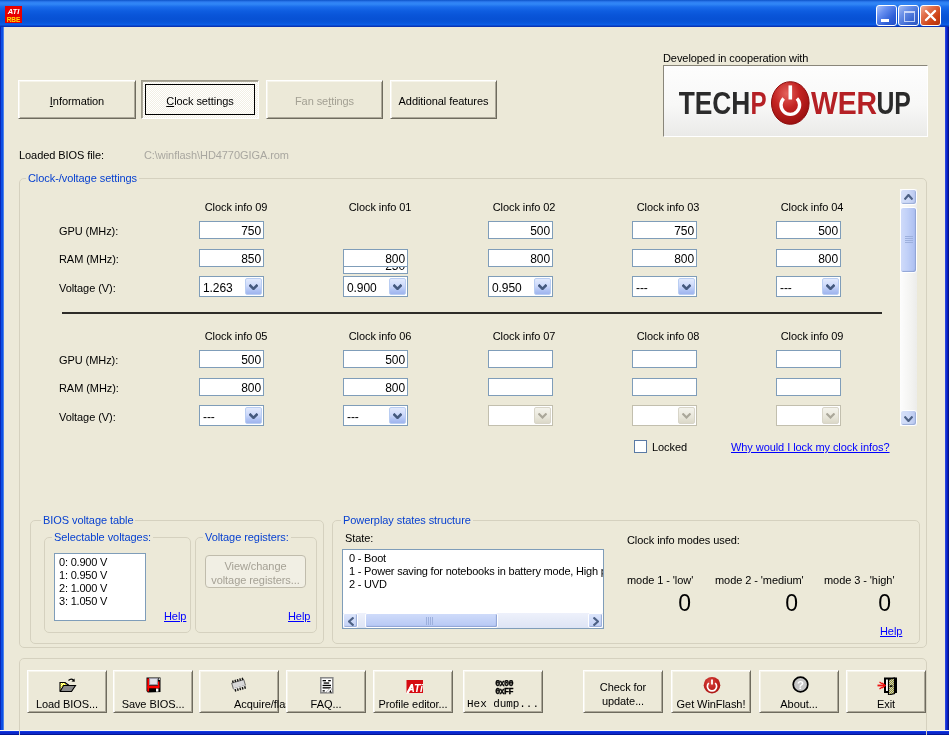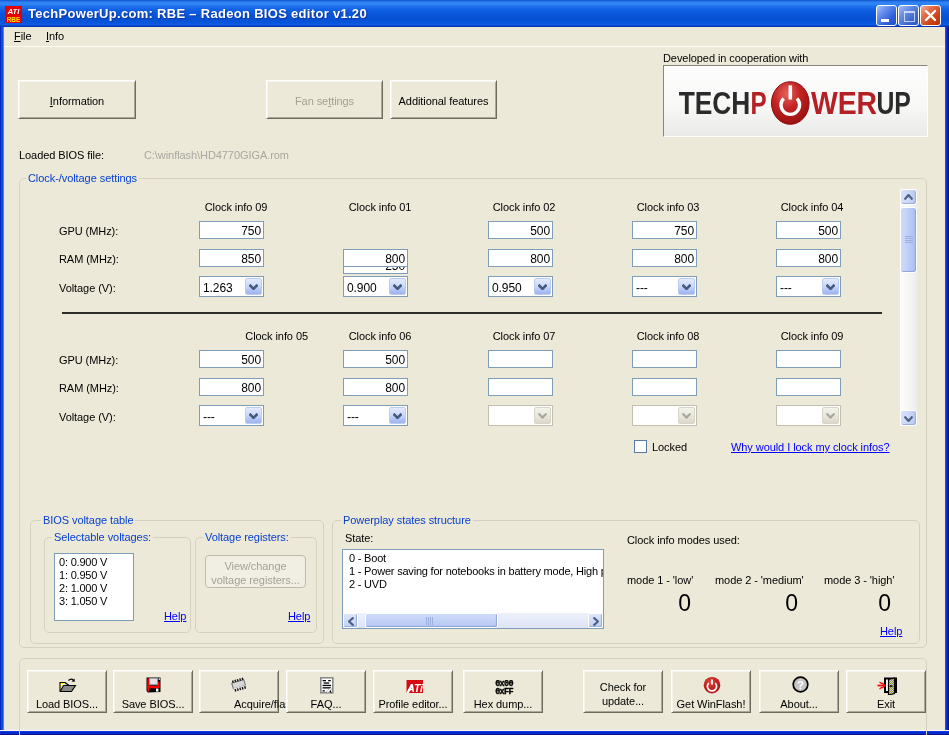--- a/index.html
+++ b/index.html
@@ -57,38 +57,37 @@
 </style>
 </head>
 <body>
 <div id="win">
   <div class="abs" id="titlebar"></div>
   <div class="abs" id="appicon"><svg width="17" height="17" viewBox="0 0 17 17">
     <rect width="17" height="17" fill="#e80000"></rect>
     <text x="8.5" y="8" font-family="Liberation Sans" font-size="7.5" font-weight="bold" font-style="italic" fill="#fff" text-anchor="middle">ATI</text>
     <text x="8.5" y="15.5" font-family="Liberation Sans" font-size="6.5" font-weight="bold" fill="#ffe000" text-anchor="middle">RBE</text>
   </svg></div>
-  <div class="abs" id="title">TechPowerUp.com: RBE – Radeon BIOS editor v1.20</div>
   <div class="abs wbtn" id="bmin"></div>
   <div class="abs wbtn" id="bmax"></div>
   <div class="abs wbtn" id="bclose">
       <svg width="19" height="19" viewBox="0 0 19 19" style="position:absolute;left:0;top:0;">
         <path d="M5 5 L14 14 M14 5 L5 14" stroke="#fff" stroke-width="2.4" stroke-linecap="round"></path>
       </svg>
     </div>
   <div class="abs sideL"></div>
     <div class="abs sideR"></div>
     <div class="abs sideB"></div>
-  <div class="abs" id="menubar">
-    <div class="abs mitem" style="left:10px;"><u>F</u>ile</div>
-    <div class="abs mitem" style="left:42px;"><u>I</u>nfo</div>
-  </div>
 
   <div class="abs btn" style="left:18px;top:80px;width:118px;height:39px;">
       <div class="lbl" style="top:14px;"><u>I</u>nformation</div>
+    </div>
+  <div class="abs btnp" style="left:141px;top:80px;width:118px;height:39px;">
+      <div class="inner"></div>
+      <div class="lbl" style="top:14px;position:absolute;left:0;right:0;text-align:center;"><u>C</u>lock settings</div>
     </div>
   <div class="abs btn" style="left:266px;top:80px;width:117px;height:39px;color:#a3a093;">
       <div class="lbl" style="top:14px;">Fan se<u>t</u>tings</div>
     </div>
   <div class="abs btn" style="left:390px;top:80px;width:107px;height:39px;">
       <div class="lbl" style="top:14px;">Additional features</div>
     </div>
 
   <div class="abs" style="left:19px;top:149px;">Loaded BIOS file:</div>
   <div class="abs" style="left:144px;top:149px;color:#a9a7a0;">C:\winflash\HD4770GIGA.rom</div>
@@ -119,21 +118,21 @@
 
   <div class="abs grp" style="left:19px;top:178px;width:908px;height:470px;">
     <div class="gt" style="left:6px;">Clock-/voltage settings</div>
   </div>
 
 <div class="abs hdr" style="left:164px;top:201px;width:144px;">Clock info 09</div>
 <div class="abs hdr" style="left:308px;top:201px;width:144px;">Clock info 01</div>
 <div class="abs hdr" style="left:452px;top:201px;width:144px;">Clock info 02</div>
 <div class="abs hdr" style="left:596px;top:201px;width:144px;">Clock info 03</div>
 <div class="abs hdr" style="left:740px;top:201px;width:144px;">Clock info 04</div>
-<div class="abs hdr" style="left:164px;top:330px;width:144px;text-align:right;">Clock info 05</div>
+<div class="abs hdr" style="left:164px;top:330px;width:144px;">Clock info 05</div>
 <div class="abs hdr" style="left:308px;top:330px;width:144px;">Clock info 06</div>
 <div class="abs hdr" style="left:452px;top:330px;width:144px;">Clock info 07</div>
 <div class="abs hdr" style="left:596px;top:330px;width:144px;">Clock info 08</div>
 <div class="abs hdr" style="left:740px;top:330px;width:144px;">Clock info 09</div>
 <div class="abs rowlbl" style="left:59px;top:225px;">GPU (MHz):</div>
 <div class="abs rowlbl" style="left:59px;top:354px;">GPU (MHz):</div>
 <div class="abs rowlbl" style="left:59px;top:253px;">RAM (MHz):</div>
 <div class="abs rowlbl" style="left:59px;top:382px;">RAM (MHz):</div>
 <div class="abs rowlbl" style="left:59px;top:282px;">Voltage (V):</div>
 <div class="abs rowlbl" style="left:59px;top:411px;">Voltage (V):</div>
@@ -255,21 +254,21 @@
   <div class="abs" style="left:634px;top:440px;width:13px;height:13px;background:#fff;border:1px solid #5a7aa5;"></div>
   <div class="abs" style="left:652px;top:441px;">Locked</div>
   <a class="abs lnk" style="left:731px;top:441px;">Why would I lock my clock infos?</a>
 
   <div class="abs grp" style="left:30px;top:520px;width:294px;height:124px;">
     <div class="gt" style="left:10px;">BIOS voltage table</div>
   </div>
   <div class="abs grp" style="left:44px;top:537px;width:147px;height:96px;">
     <div class="gt" style="left:7px;">Selectable voltages:</div>
   </div>
-  <div class="abs listbox" style="left:54px;top:553px;width:80px;height:68px;padding:2px 0 0 4px;letter-spacing:-0.2px;">0: 0.900 V<br>1: 0.950 V<br>2: 1.000 V<br>3: 1.050 V</div>
+  <div class="abs listbox" style="left:54px;top:553px;width:92px;height:68px;padding:2px 0 0 4px;letter-spacing:-0.2px;">0: 0.900 V<br>1: 0.950 V<br>2: 1.000 V<br>3: 1.050 V</div>
   <a class="abs lnk" style="left:164px;top:610px;">Help</a>
   <div class="abs grp" style="left:195px;top:537px;width:122px;height:96px;">
     <div class="gt" style="left:7px;">Voltage registers:</div>
   </div>
   <div class="abs" style="left:205px;top:555px;width:101px;height:33px;border:1px solid #c0bcac;border-radius:4px;background:#f1efe4;color:#a5a195;text-align:center;padding-top:4px;line-height:13.5px;">View/change<br>voltage registers...</div>
   <a class="abs lnk" style="left:288px;top:610px;">Help</a>
 
   <div class="abs grp" style="left:332px;top:520px;width:588px;height:124px;">
     <div class="gt" style="left:8px;">Powerplay states structure</div>
   </div>
@@ -374,21 +373,21 @@
 <text x="2.2" y="11.5" font-family="Liberation Sans" font-size="10.5" font-weight="bold" font-style="italic" fill="#fff">ATi</text>
 <path d="M6.5 4 L1 13.5 L3.5 13.5 L8 6 Z" fill="#fff"></path>
 </svg>
     <div class="lbl" style="position:absolute;bottom:2px;">Profile editor...</div>
   </div>
   <div class="abs btn tb" style="left:463px;top:670px;">
     <svg width="24" height="16" viewBox="0 0 24 16" style="left:28px;top:9px;">
 <text x="12" y="6" font-family="Liberation Mono" font-size="8.5" font-weight="bold" fill="#000" text-anchor="middle" letter-spacing="-0.7" stroke="#000" stroke-width="0.35">0x00</text>
 <text x="12" y="13.5" font-family="Liberation Mono" font-size="8.5" font-weight="bold" fill="#000" text-anchor="middle" letter-spacing="-0.7" stroke="#000" stroke-width="0.35">0xFF</text>
 </svg>
-    <div class="lbl" style="position:absolute;bottom:2px;">Hex dump...</div>
+    <div class="lbl" style="position:absolute;bottom:2px;font-family:Liberation Mono, monospace;">Hex dump...</div>
   </div>
   <div class="abs btn tb" style="left:583px;top:670px;">
     <div class="lbl" style="top:9px;line-height:14px;">Check for<br>update...</div>
   </div>
   <div class="abs btn tb" style="left:671px;top:670px;">
     <svg width="18" height="18" viewBox="0 0 18 18" style="left:31px;top:5px;">
 <defs>
         <radialGradient id="pw" cx="40%" cy="32%" r="75%">
           <stop offset="0%" stop-color="#d84a42"></stop>
           <stop offset="50%" stop-color="#c22522"></stop>

